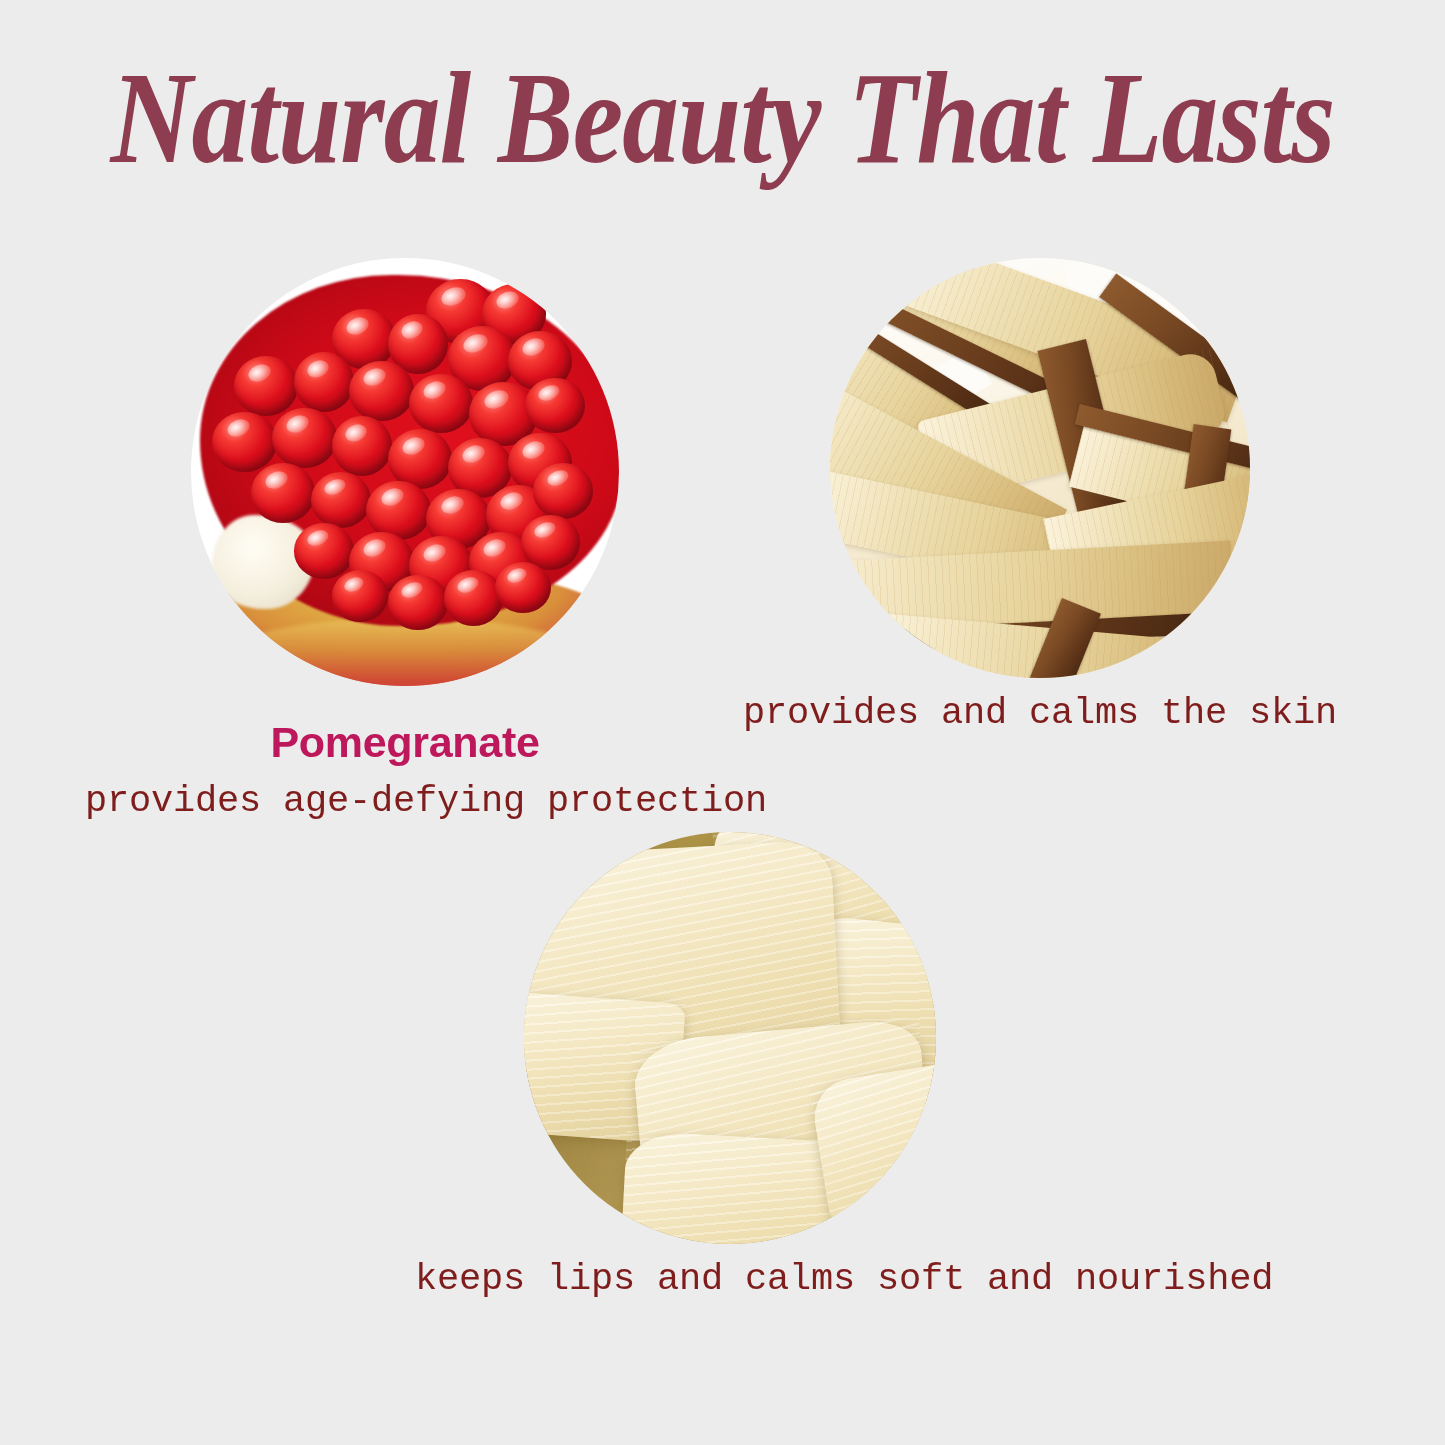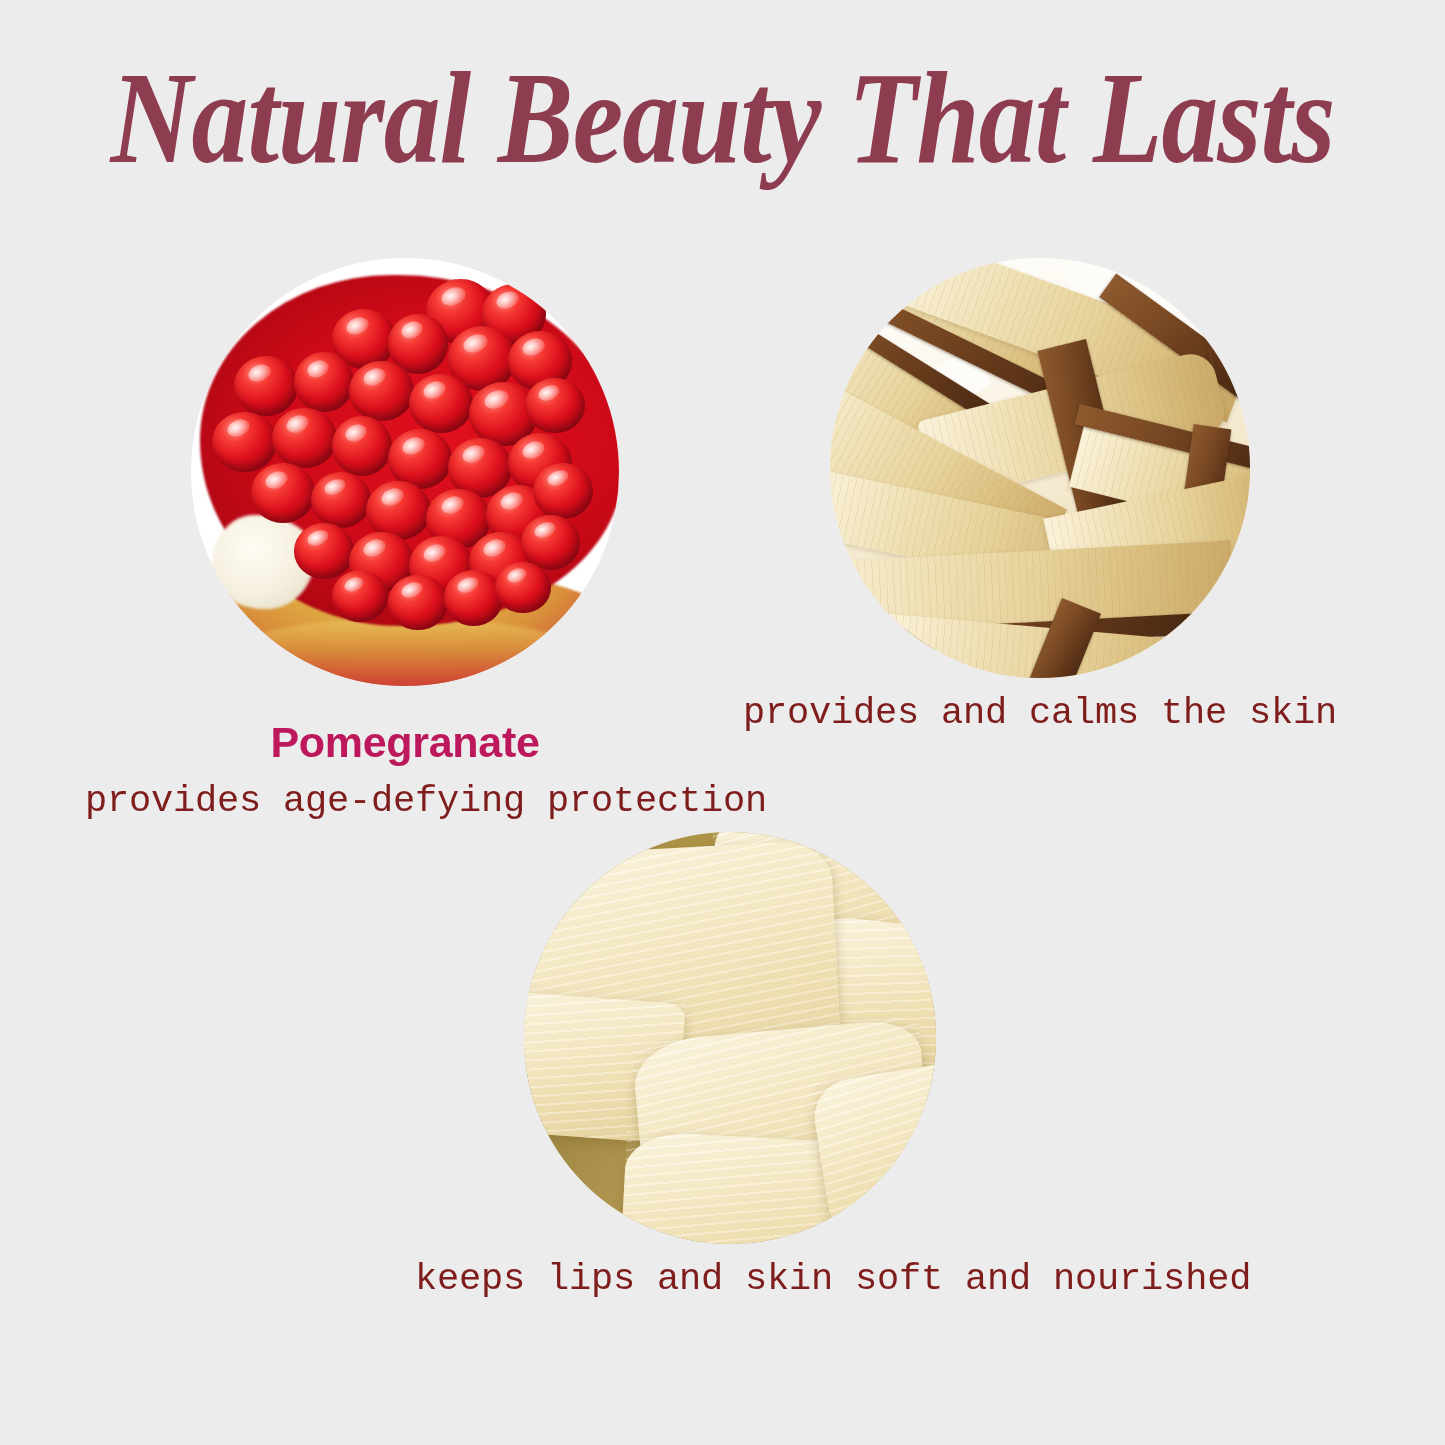--- a/index.html
+++ b/index.html
@@ -321,14 +321,14 @@
       <div class="shea-chunk" style="left:-10%;top:40%;width:48%;height:34%;border-radius:20% 10% 26% 22%;transform:rotate(4deg);"></div>
 
       <div class="shea-chunk" style="left:28%;top:48%;width:70%;height:46%;border-radius:24% 18% 16% 28%;transform:rotate(-5deg);"></div>
 
       <div class="shea-chunk" style="left:24%;top:74%;width:58%;height:36%;border-radius:26% 20% 14% 22%;transform:rotate(3deg);"></div>
 
       <div class="shea-chunk" style="left:72%;top:58%;width:40%;height:40%;border-radius:24% 14% 18% 26%;transform:rotate(-9deg);"></div>
     </div>
   </div>
 
-  <div class="card-sub">keeps lips and skin soft and nourished</div>
+  <div class="card-sub">keeps lips and calms soft and nourished</div>
 </div>
 
 </body></html>

